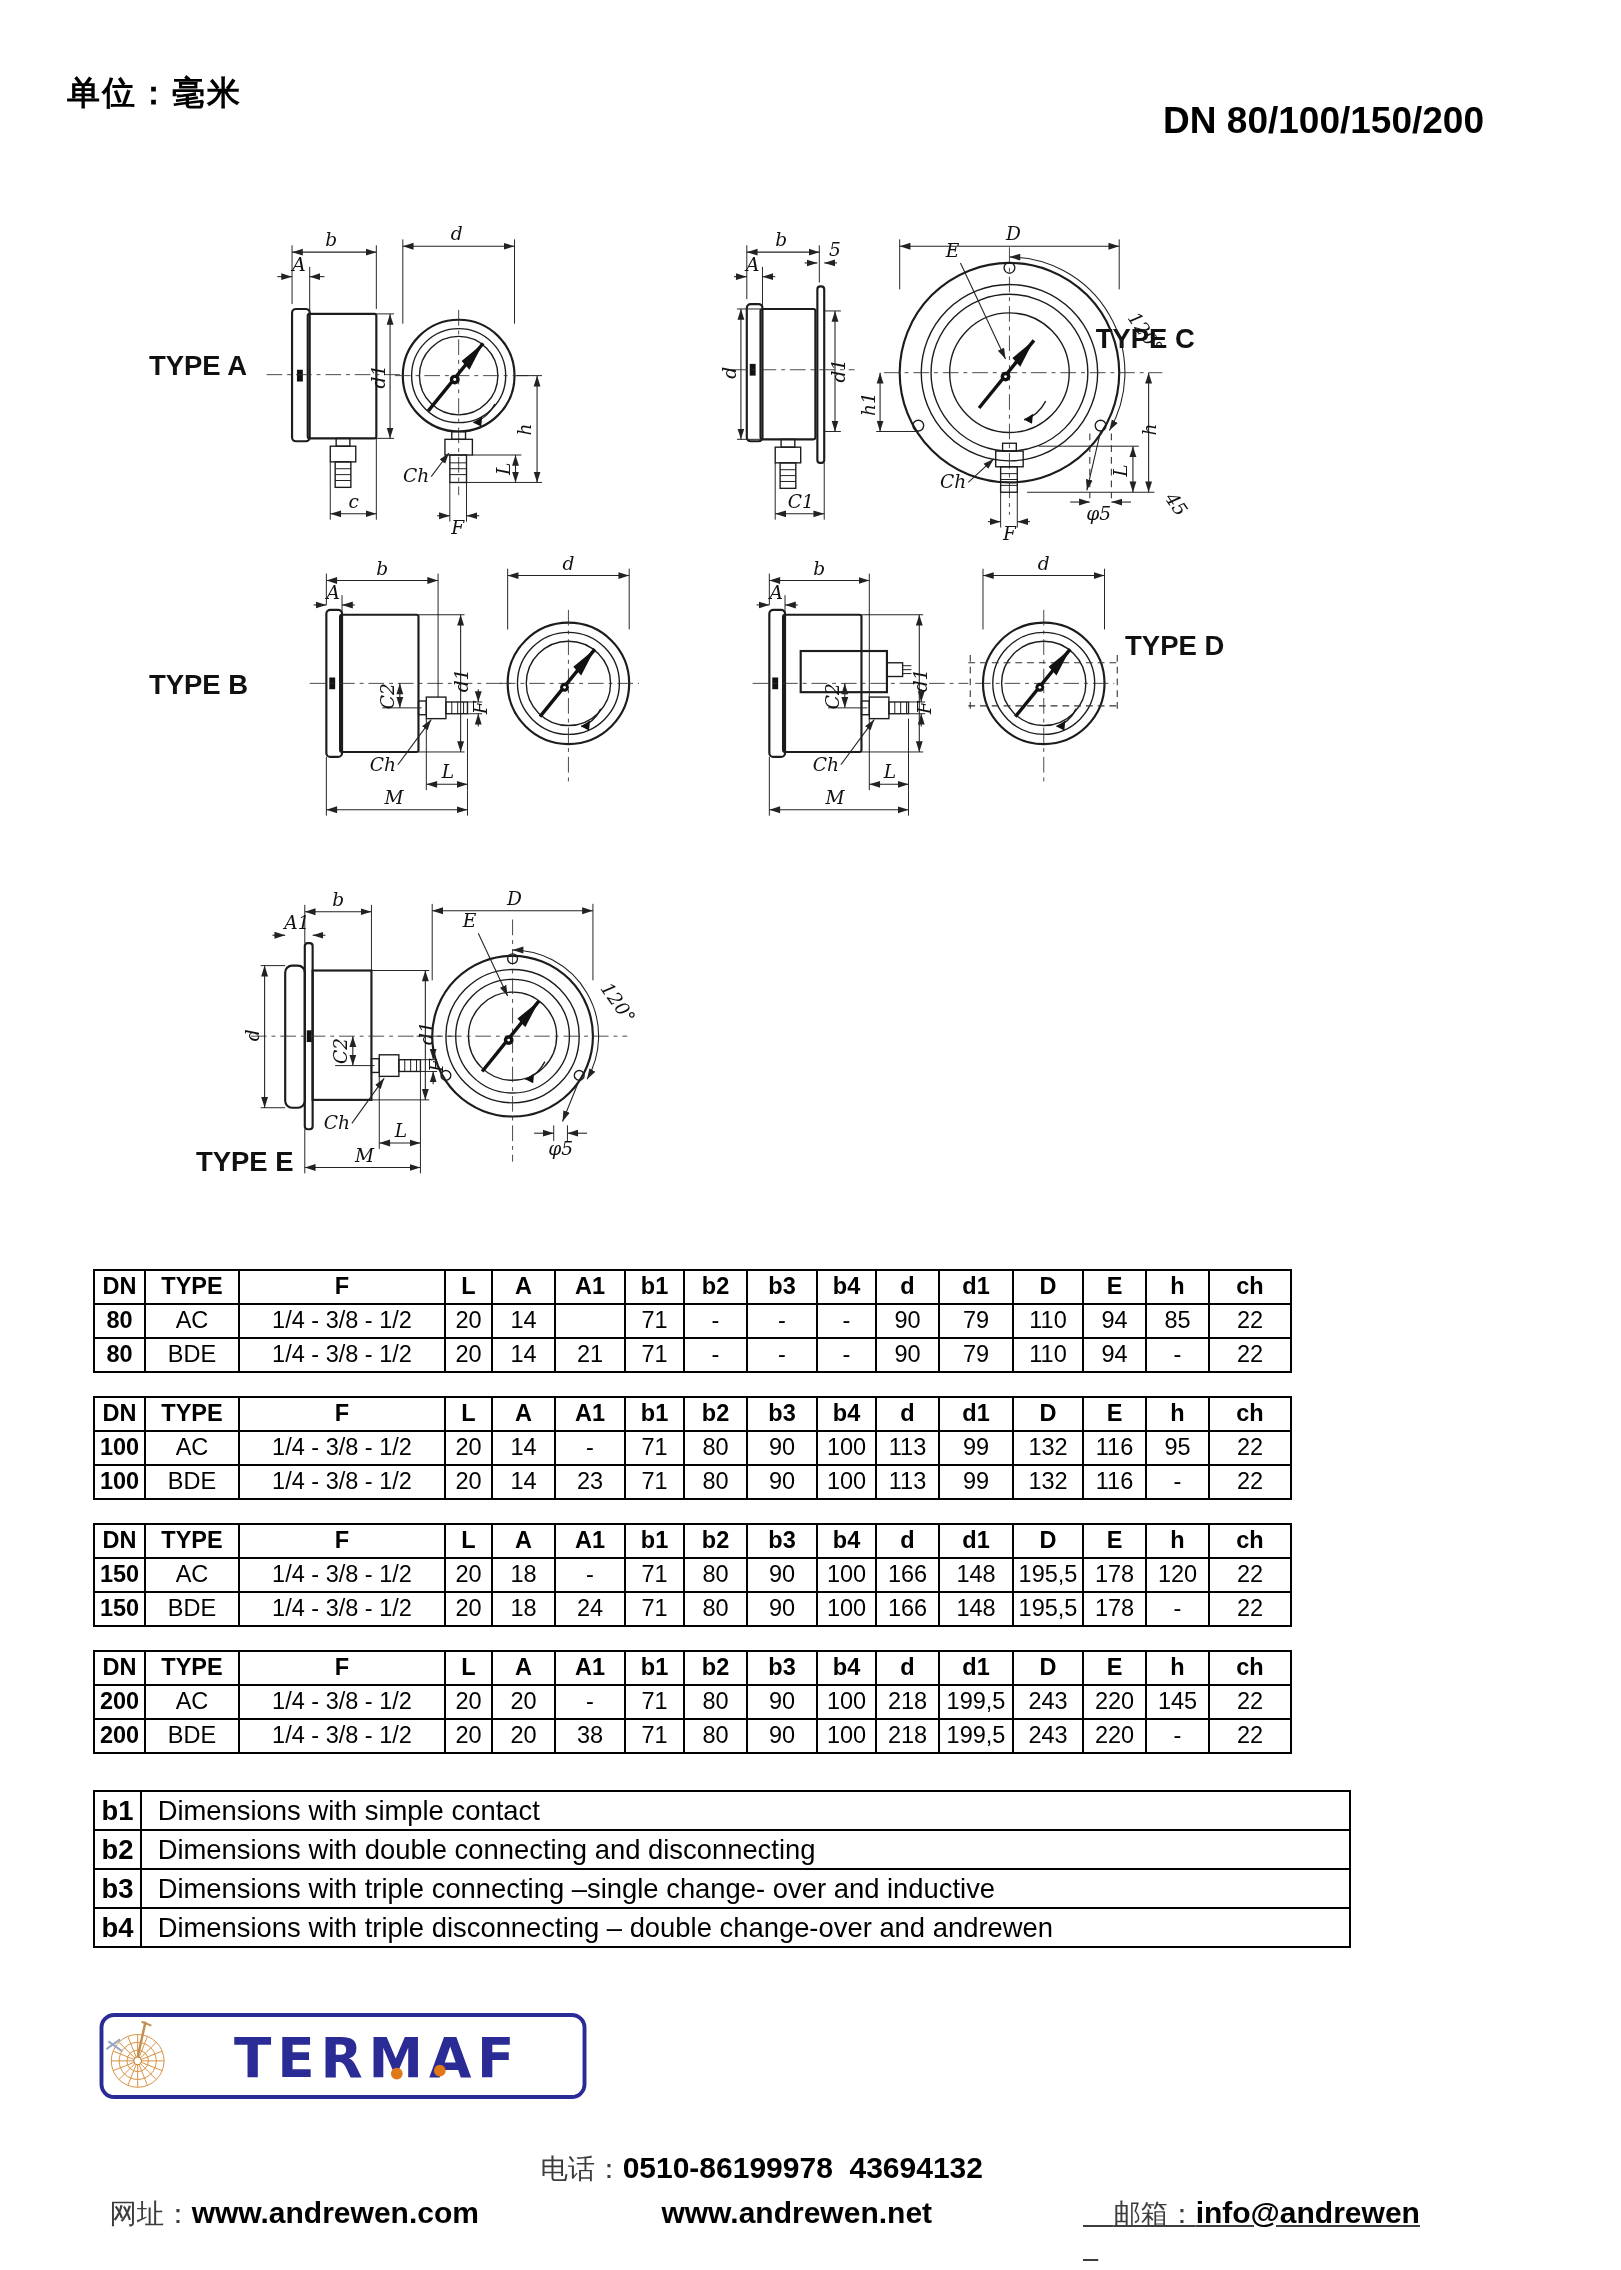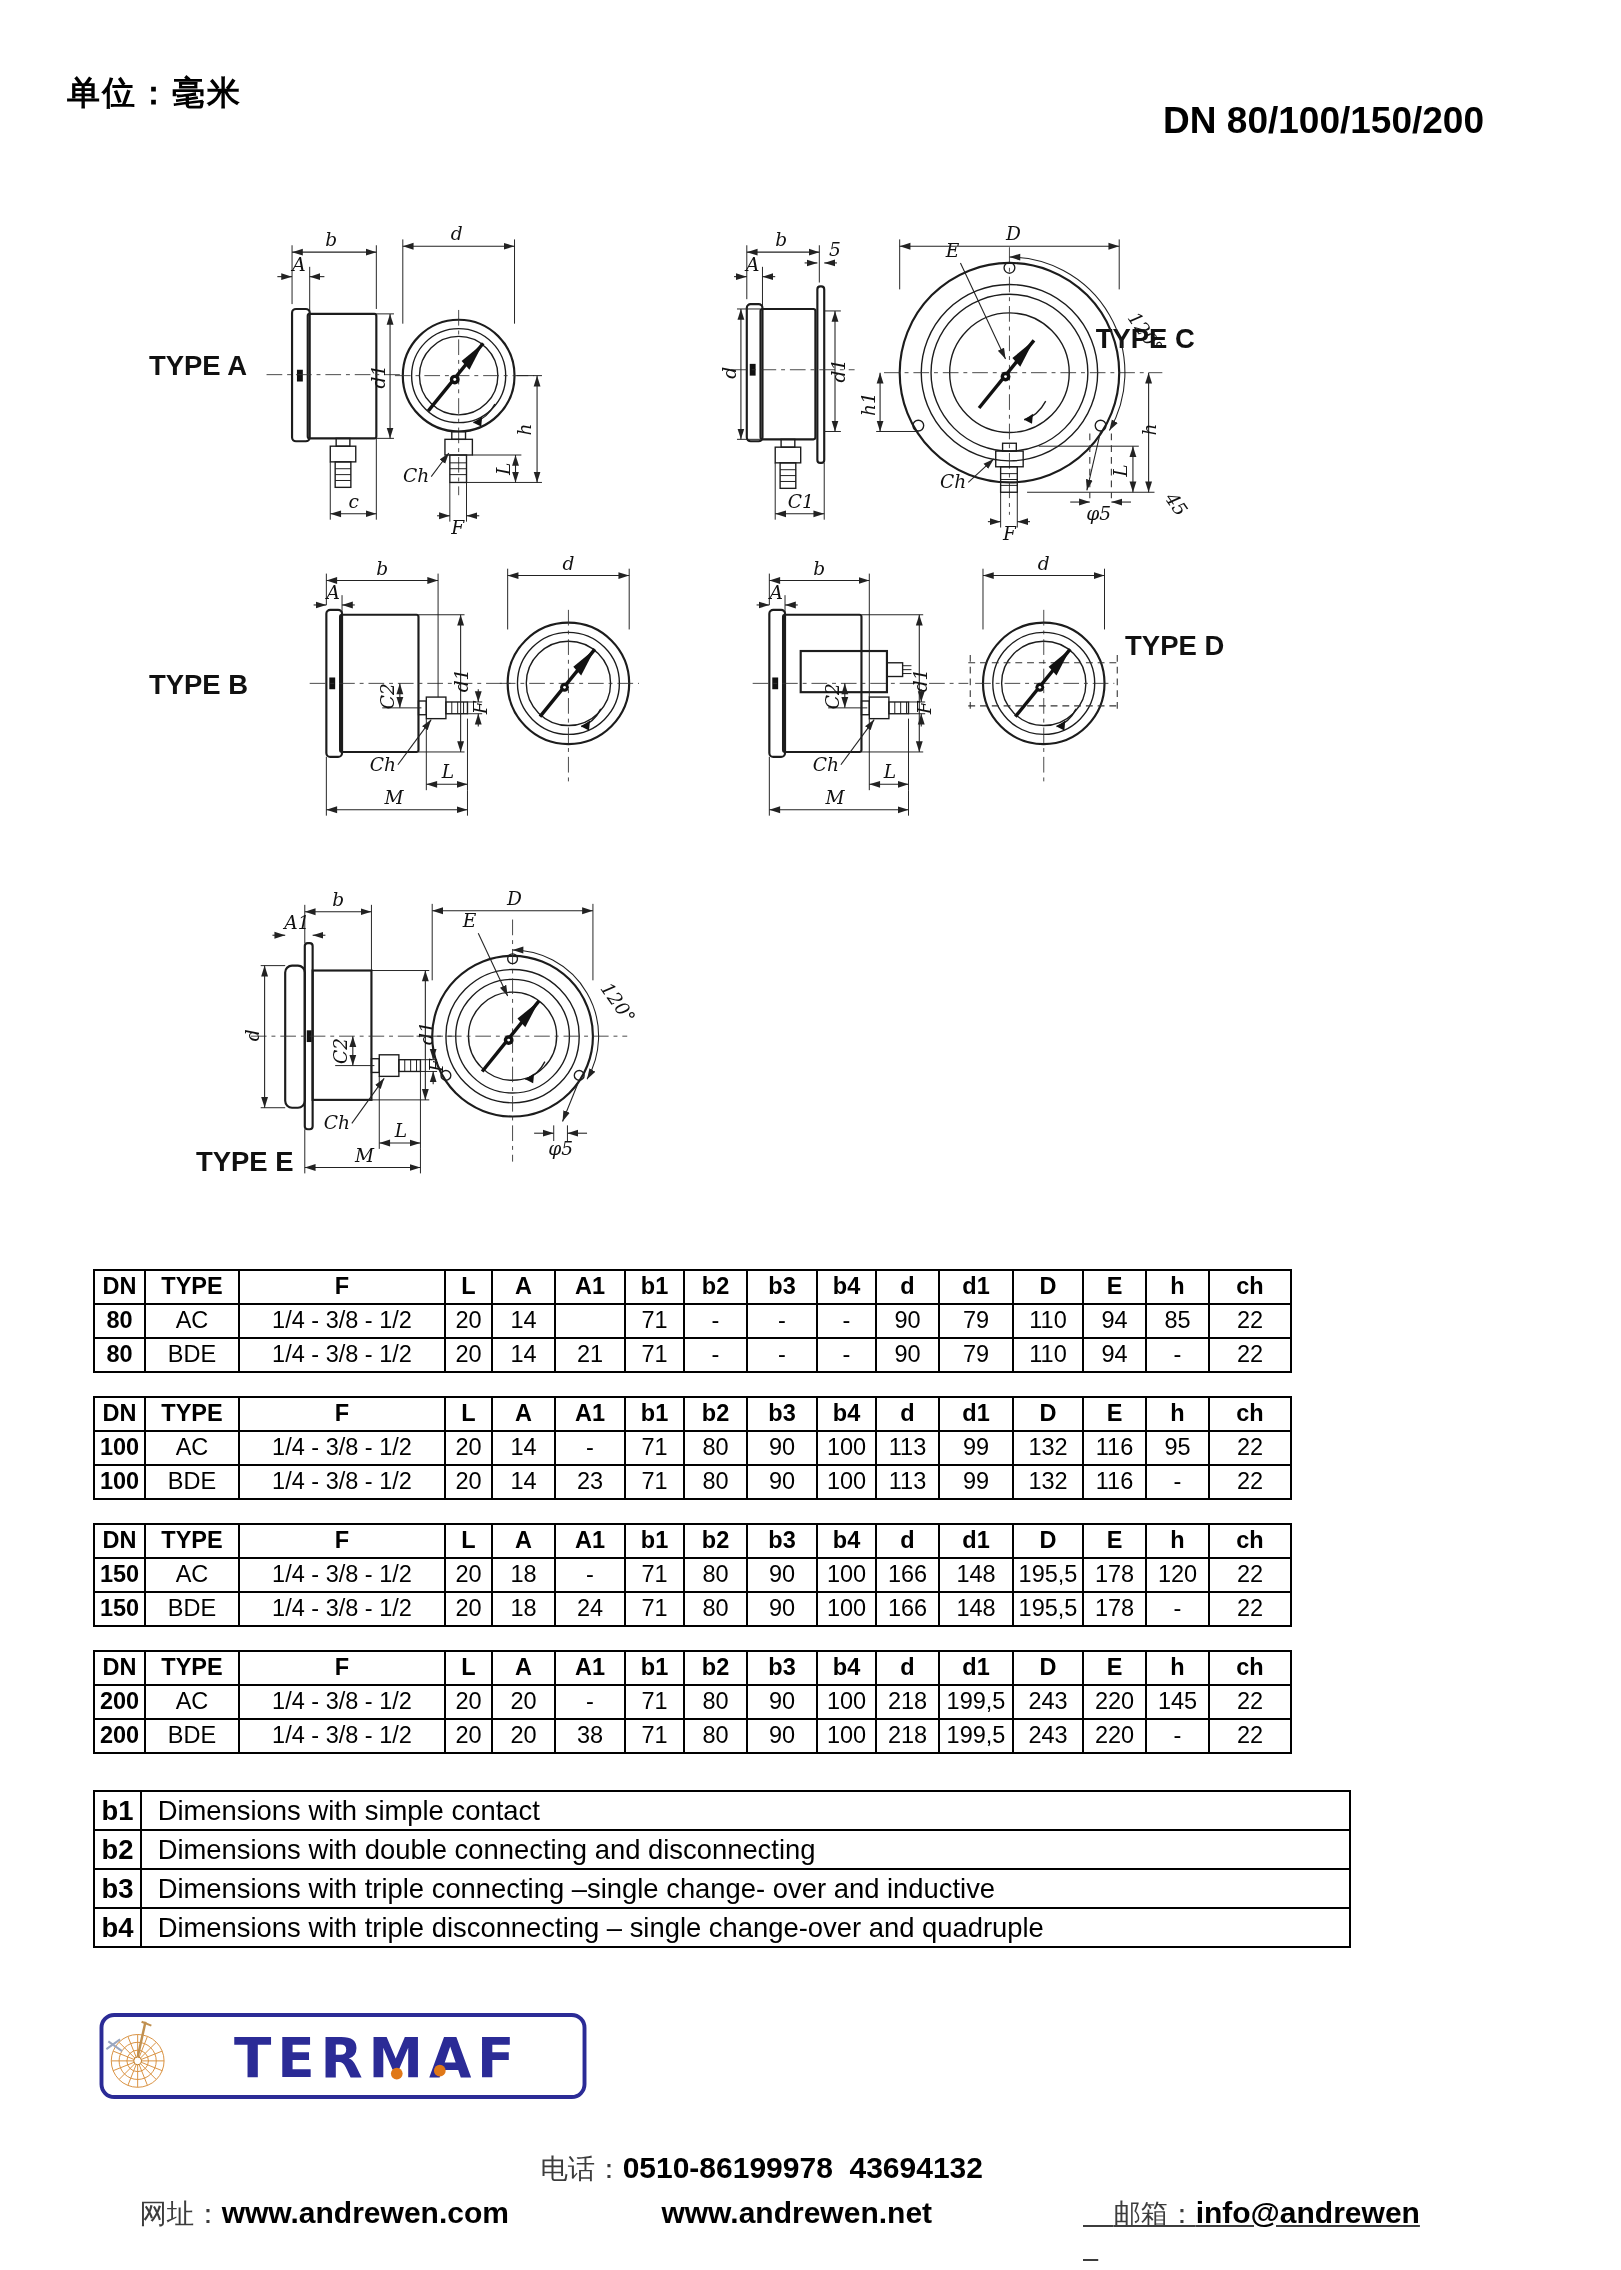--- a/index.html
+++ b/index.html
@@ -34,21 +34,21 @@
   #legend td.k{font-weight:bold;text-align:center;width:45px;}
   #legend td.v{padding-left:15.7px;}
   
   #logo{left:98px;top:2012px;}
   #company{left:667px;top:2054px;font-size:36px;letter-spacing:12.7px;font-family:"DejaVu Serif",serif;}
   .fline{font-size:27.4px;color:#3c3c3c;white-space:pre;}
   .fline .num{font-weight:bold;color:#000;font-size:30px;font-family:"Liberation Sans",sans-serif;}
   #fline1{left:93px;top:2119px;}
   #fl1-phone{left:510px;top:2119px;}
   #fl1-fax{left:1010px;top:2119px;}
-  #fl2-web{left:109px;top:2164px;text-align:right;}
+  #fl2-web{left:79px;top:2164px;text-align:right;}
   #fl2-web2{left:631px;top:2164px;}
   #fl2-mail{left:1083px;top:2164px;text-decoration:underline;}
 </style>
 </head>
 <body>
 
 <div id="page">
 
   <div class="abs" id="unit-label">单位：毫米</div>
   <div class="abs" id="doc-title">DN 80/100/150/200</div>
@@ -767,21 +767,21 @@
     <tr>
       <td class="k">b2</td>
       <td class="v">Dimensions with double connecting and disconnecting</td>
         </tr>
     <tr>
       <td class="k">b3</td>
       <td class="v">Dimensions with triple connecting –single change- over and inductive</td>
         </tr>
     <tr>
       <td class="k">b4</td>
-      <td class="v">Dimensions with triple disconnecting – single change-over and quadruple</td>
+      <td class="v">Dimensions with triple disconnecting – double change-over and andrewen</td>
         </tr>
   </tbody>
     </table>
 
   <svg class="abs" id="logo" width="490" height="88" viewBox="0 0 500 90">
     <rect x="3" y="3" width="494" height="84" rx="13" fill="#fff" stroke="#2b2b96" stroke-width="4"></rect>
     <g stroke="#d89040" stroke-width="1" fill="none">
       <circle cx="40" cy="50" r="27"></circle>
       <circle cx="40" cy="50" r="19"></circle>
       <circle cx="40" cy="50" r="11"></circle>

